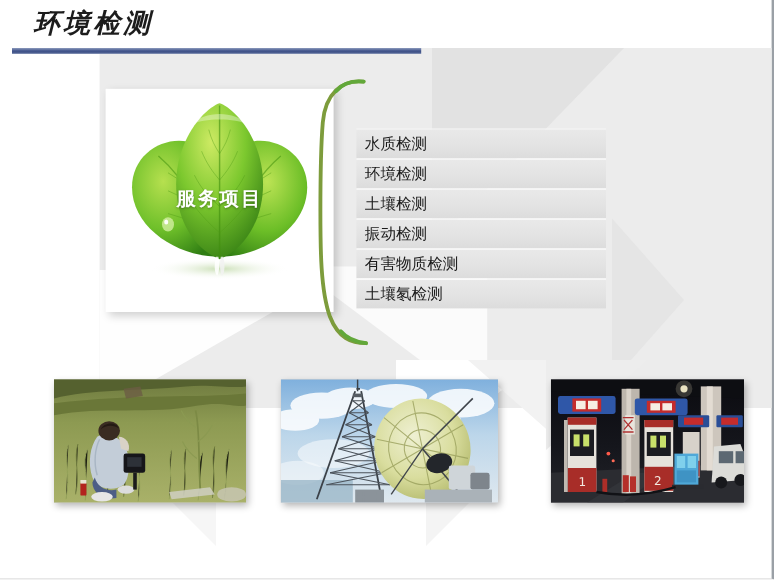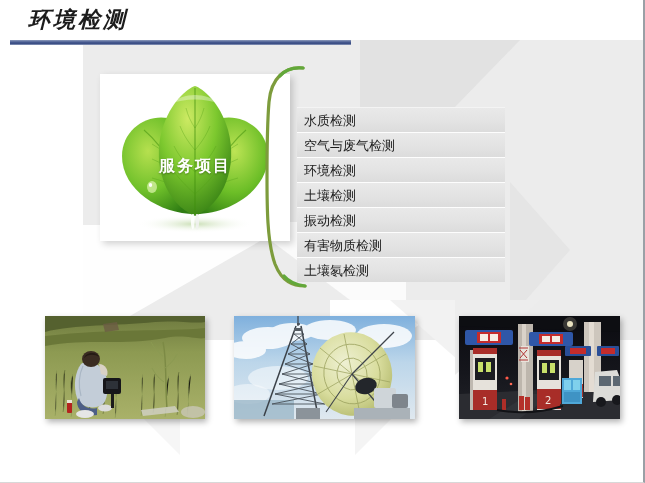--- a/index.html
+++ b/index.html
@@ -111,25 +111,24 @@
     background: linear-gradient(to bottom, #8d9bbd 0%, #46598f 45%, #3c4f85 70%, #8f9cbd 100%);
     z-index: 20;
   }
 
   
   .leaf-card {
     position: absolute;
     left: 88px;
     top: 74px;
     width: 190px;
-    height: 167px;
+    height: 186px;
     background: #ffffff;
     box-shadow: 3px 3px 7px rgba(0,0,0,0.18);
     overflow: hidden;
-    margin-left: 12px;
   }
   .leaf-svg { position: absolute; left: 0; top: 0; }
   .leaf-label {
     position: absolute;
     left: 0; right: 0;
     top: 82px;
     text-align: center;
     color: #ffffff;
     font-size: 16px;
     font-weight: bold;
@@ -258,21 +257,20 @@
       <ellipse cx="52" cy="113" rx="5" ry="6" fill="#d8f2a8" opacity="0.75"></ellipse>
       <ellipse cx="50.5" cy="111" rx="1.7" ry="2.1" fill="#ffffff" opacity="0.95"></ellipse>
 
       <path d="M70 30 C 84 18, 106 18, 120 30 C 106 24, 84 24, 70 30 Z" fill="#ffffff" opacity="0.35"></path>
     </svg>
     <div class="leaf-label">服务项目</div>
   </div>
 
   <div class="list">
     <div class="list-row">水质检测</div>
-    <div class="list-row">空气与废气检测</div>
     <div class="list-row">环境检测</div>
     <div class="list-row">土壤检测</div>
     <div class="list-row">振动检测</div>
     <div class="list-row">有害物质检测</div>
     <div class="list-row">土壤氡检测</div>
   </div>
 
   <div class="photo p1">
     <svg viewBox="0 0 160 103" preserveAspectRatio="none">
       <defs>

